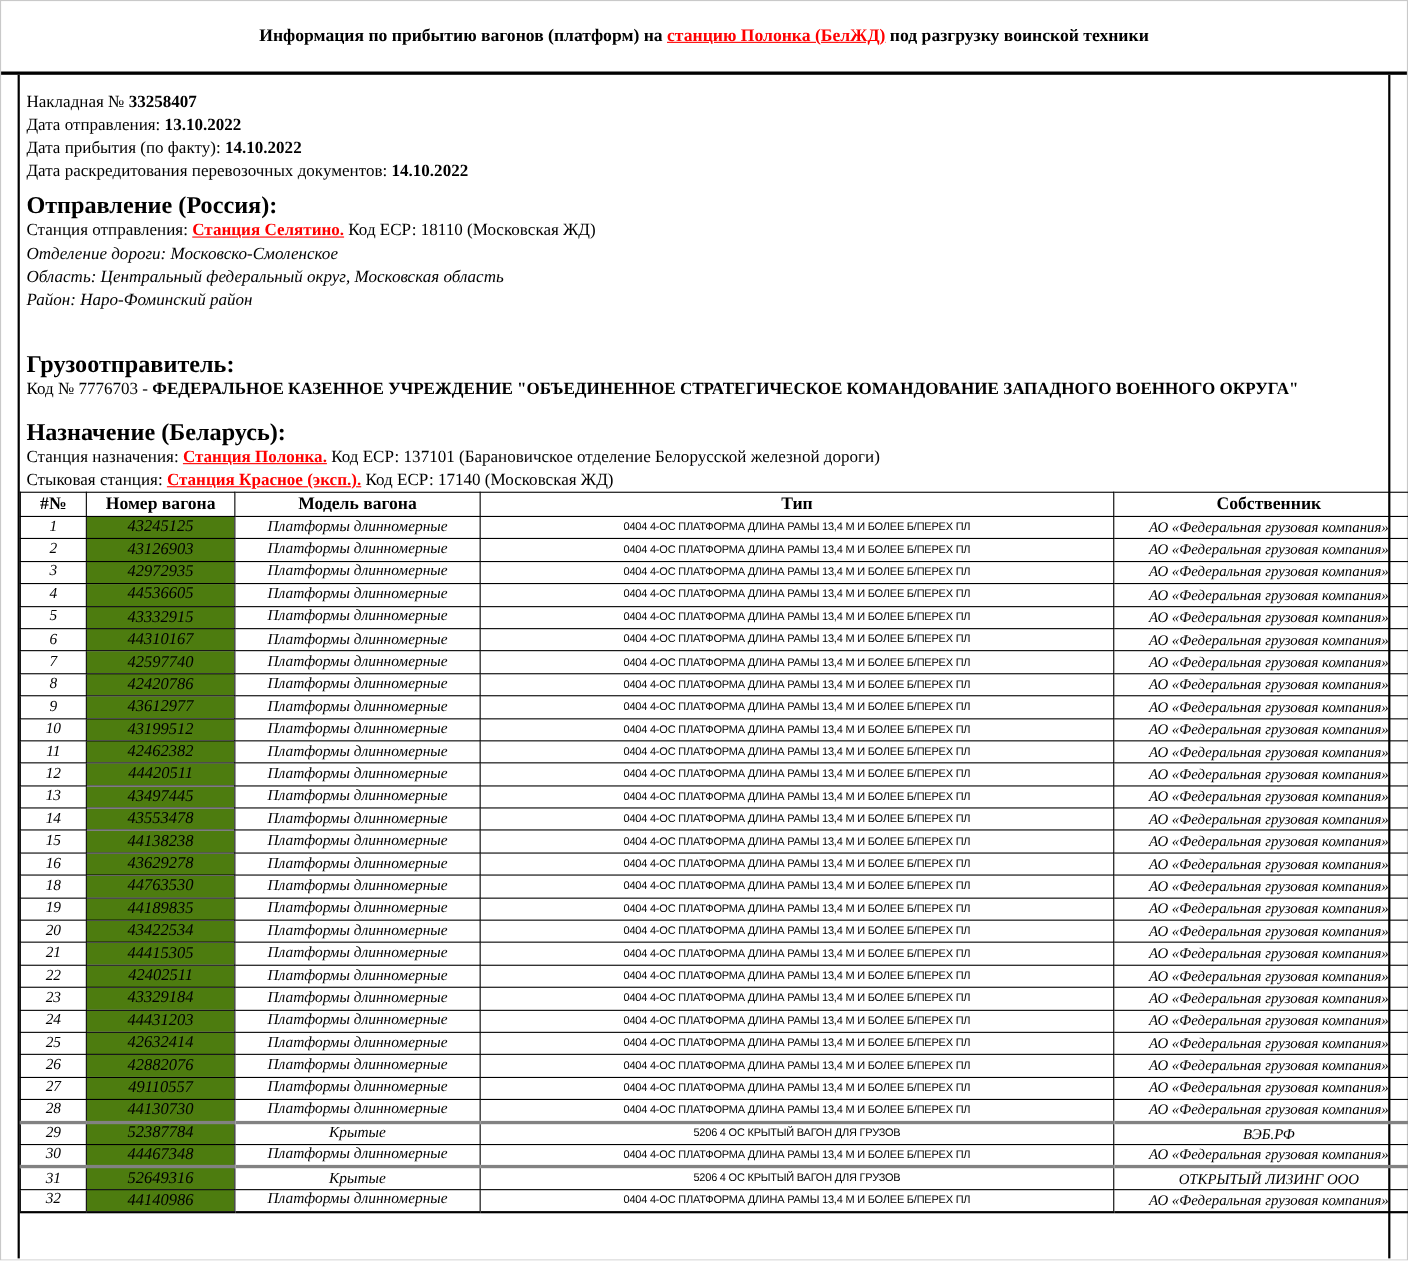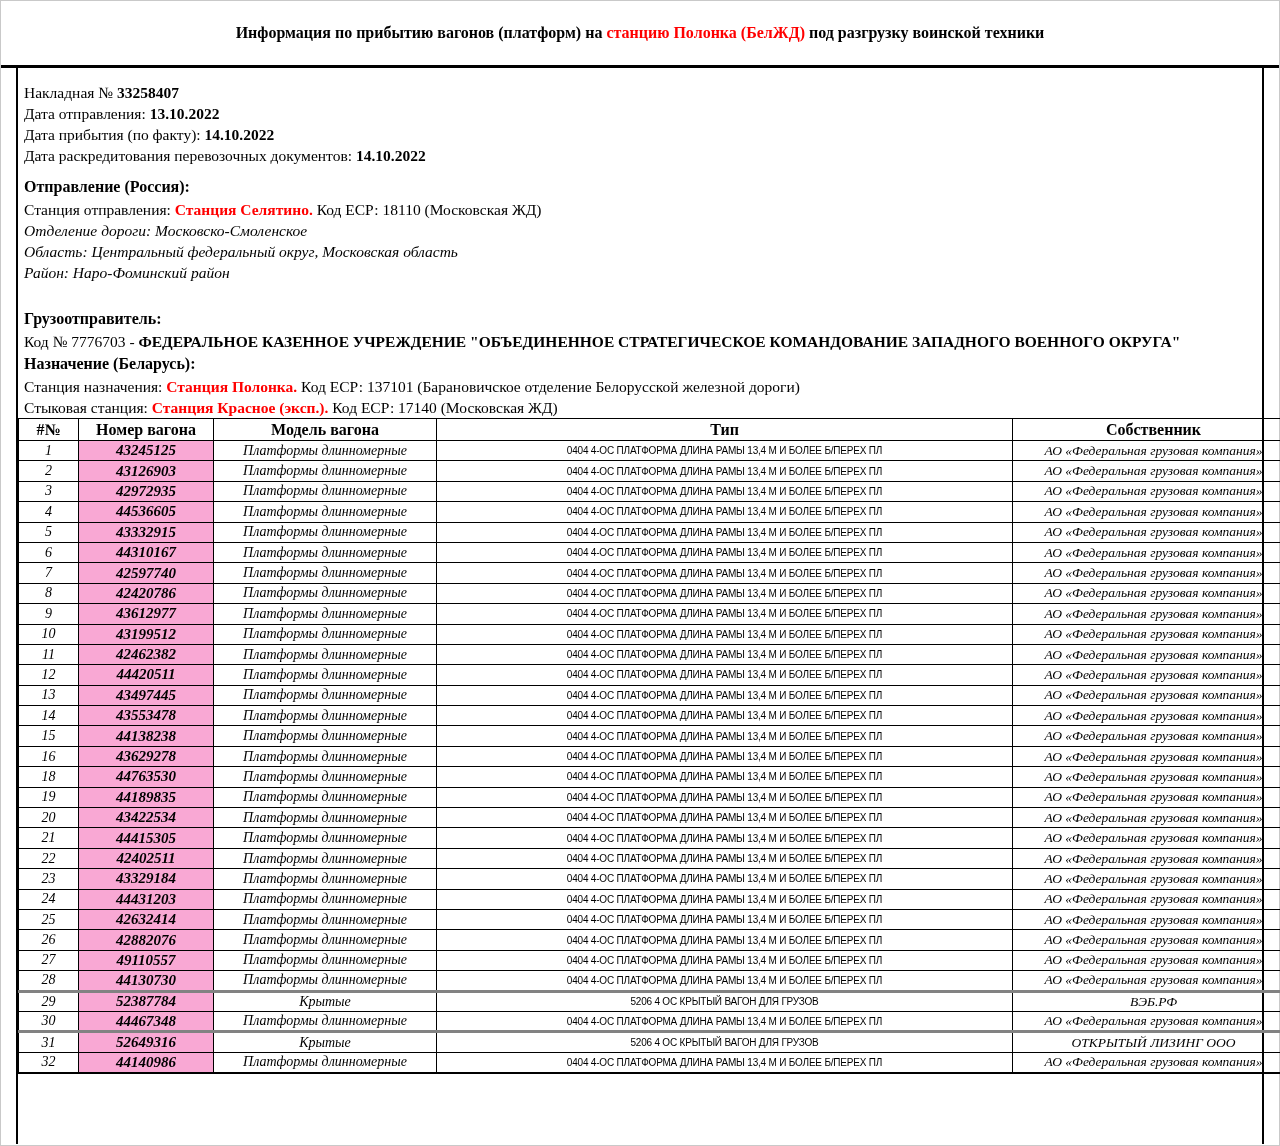--- a/index.html
+++ b/index.html
@@ -4,42 +4,42 @@
 <style>
   * { margin:0; padding:0; box-sizing:border-box; }
   html,body { width:1280px; height:1146px; overflow:hidden; background:#fff;
               font-family:"Liberation Serif", serif; color:#000; }
   .viewport { width:1280px; height:1146px; border:1px solid #c9c9c9; background:#fff; }
 
   
   .title-band { height:67px; display:flex; align-items:center; justify-content:center;
                 border-bottom:3px solid #000; }
   .title-band .title { font-size:16px; font-weight:bold; text-align:center; }
-  .redlink { color:#ff0000; font-weight:bold; cursor:pointer;margin-top:24px; }
+  .redlink { color:#ff0000; font-weight:bold; text-decoration:underline; cursor:pointer;margin-top:24px; }
 
   
   .main-box { width:1248px; margin:0 auto; border-left:2px solid #000; border-right:2px solid #000;
               height:1076px; }
   .doc-text { padding:14px 8px 0 6px; font-size:15.5px; }
   .line { line-height:21px; white-space:nowrap; }
   .b { font-weight:bold; }
   .i { font-style:italic; }
-  .sec-heading { font-size:16px; font-weight:bold; line-height:24px; }
+  .sec-heading { font-size:22px; font-weight:bold; line-height:24px; }
   .mt9  { margin-top:9px; }
-  .mt24 { margin-top:24px; }
-  .mt17 { }
+  .mt24 { margin-top:36px; }
+  .mt17 { margin-top:17px; }
 
   
   table { width:100%; border-collapse:collapse; table-layout:fixed; }
   th, td { border:1px solid #000; text-align:center; vertical-align:middle;
            overflow:hidden; white-space:nowrap; }
   thead th { height:22px; font-size:16px; font-weight:bold; }
   tbody td { height:20.4px; }
   td.num   { font-style:italic; font-size:14px; }
-  td.wagon { background:#f9a8d4; font-weight:bold; font-style:italic; font-size:15px; }
+  td.wagon { background:#4d7c0f; font-weight:normal; font-style:italic; font-size:15px; }
   td.model { font-style:italic; font-size:14px; }
   td.type  { font-family:"Liberation Sans", sans-serif; font-size:10px; letter-spacing:-0.2px; }
   td.owner { font-style:italic; font-size:13.5px; }
   tr.sep td { border-top:3px solid #828282; }
   tbody tr:last-child td { border-bottom:2px solid #000; }
 </style>
 </head>
 <body>
 
 <div class="viewport">

